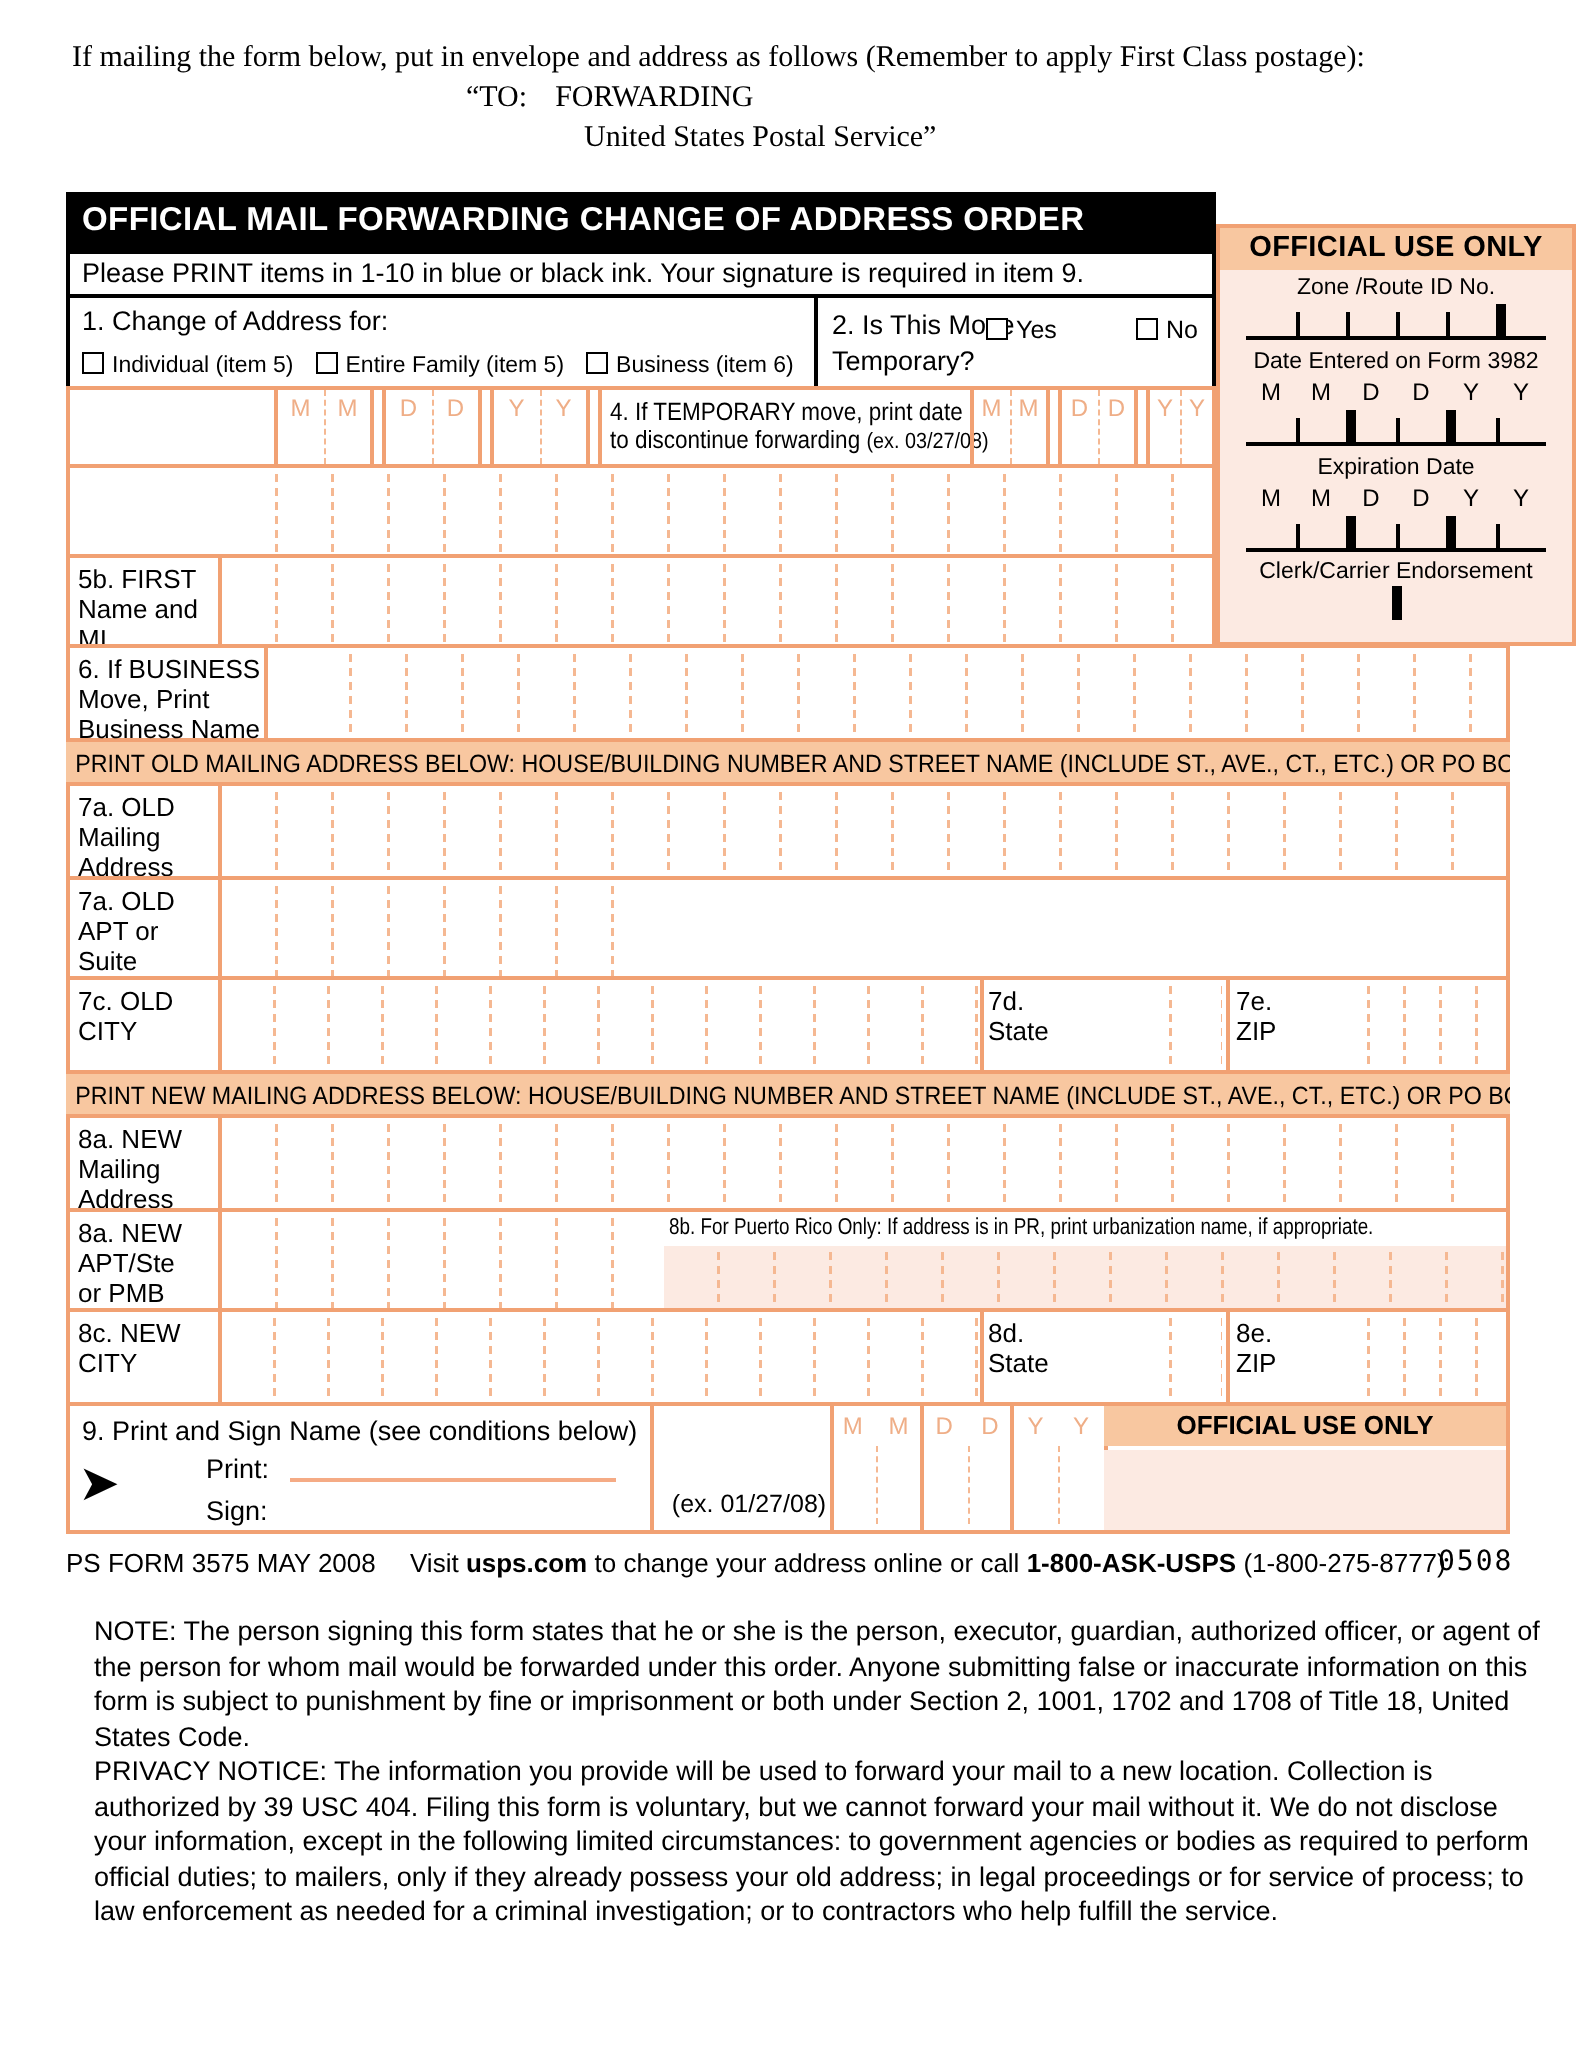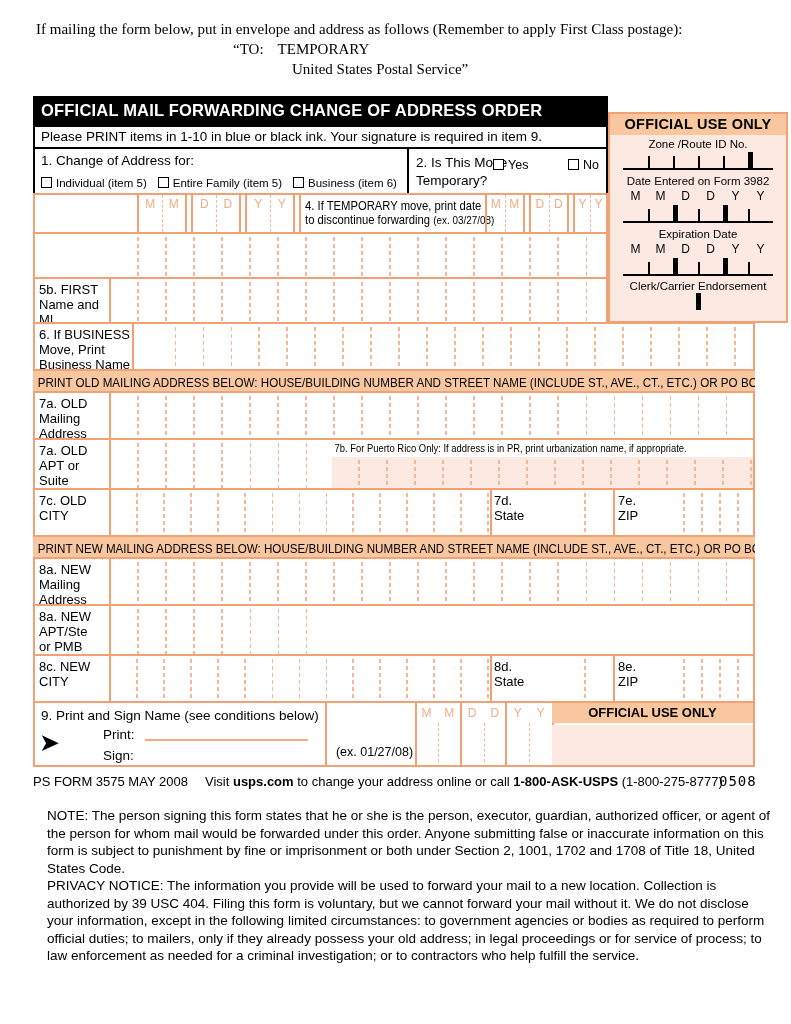--- a/index.html
+++ b/index.html
@@ -46,21 +46,21 @@
   .b { font-weight:bold; }
   .exsm { font-size:11px; }
 </style>
 </head>
 <body>
 
 <div id="page">
 
   <div class="abs serif" style="left:36px; top:21px;">If mailing the form below, put in envelope and address as follows (Remember to apply First Class postage):</div>
   <div class="abs serif" style="left:233px; top:41px;">
-    <span>“TO:</span><span style="margin-left:14px;">TEMPORARY</span>
+    <span>“TO:</span><span style="margin-left:14px;">FORWARDING</span>
   </div>
   <div class="abs serif" style="left:292px; top:61px;">United States Postal Service”</div>
 
   <div class="abs" style="left:33px; top:96px; width:575px; height:29px; background:#000; color:#fff; font-weight:bold; font-size:16.5px; line-height:29px; padding-left:8px; letter-spacing:0.2px; white-space:nowrap;">OFFICIAL MAIL FORWARDING CHANGE OF ADDRESS ORDER</div>
 
   <div id="op">
     <div class="ophdr">OFFICIAL USE ONLY</div>
     <div class="oplbl" style="margin-top:3px;">Zone /Route ID No.</div>
     <div class="tickrow">
       <i class="tk" style="left:16.6%"></i>
@@ -182,24 +182,20 @@
     <div class="cells" style="left:76px; right:0;"></div>
   </div>
 
   <div class="row ob" style="left:33px; top:438px; width:722px; height:52px;">
     <div class="lblcell" style="width:76px;">
       <span class="ln">7a. OLD</span>
         <span class="ln">APT or</span>
         <span class="ln">Suite</span>
     </div>
     <div class="cells" style="left:76px; width:221px;"></div>
-    <div class="abs" style="left:297px; top:0; right:0; bottom:0;">
-      <div style="font-size:11.5px; white-space:nowrap; transform:scaleX(0.82); transform-origin:left top; padding:2px 0 0 3px;">7b. For Puerto Rico Only:  If address is in PR, print urbanization name, if appropriate.</div>
-      <div class="cells pink" style="left:0; right:0; top:17px;"></div>
-    </div>
   </div>
 
   <div class="row ob" style="left:33px; top:488px; width:722px; height:49px;">
     <div class="lblcell" style="width:76px;">
       <span class="ln">7c. OLD</span>
         <span class="ln">CITY</span>
     </div>
     <div class="cells" style="left:76px; width:379px; --p:27px;"></div>
     <div class="vdiv" style="left:455px;"></div>
     <div class="abs" style="left:459px; top:3px; font-size:13px; line-height:15px;">
@@ -226,20 +222,24 @@
     <div class="cells" style="left:76px; right:0;"></div>
   </div>
 
   <div class="row ob" style="left:33px; top:604px; width:722px; height:52px;">
     <div class="lblcell" style="width:76px;">
       <span class="ln">8a. NEW</span>
         <span class="ln">APT/Ste</span>
         <span class="ln">or PMB</span>
     </div>
     <div class="cells" style="left:76px; width:221px;"></div>
+    <div class="abs" style="left:297px; top:0; right:0; bottom:0;">
+      <div style="font-size:11.5px; white-space:nowrap; transform:scaleX(0.82); transform-origin:left top; padding:2px 0 0 3px;">8b. For Puerto Rico Only:  If address is in PR, print urbanization name, if appropriate.</div>
+      <div class="cells pink" style="left:0; right:0; top:17px;"></div>
+    </div>
   </div>
 
   <div class="row ob" style="left:33px; top:654px; width:722px; height:49px;">
     <div class="lblcell" style="width:76px;">
       <span class="ln">8c. NEW</span>
         <span class="ln">CITY</span>
     </div>
     <div class="cells" style="left:76px; width:379px; --p:27px;"></div>
     <div class="vdiv" style="left:455px;"></div>
     <div class="abs" style="left:459px; top:3px; font-size:13px; line-height:15px;">

